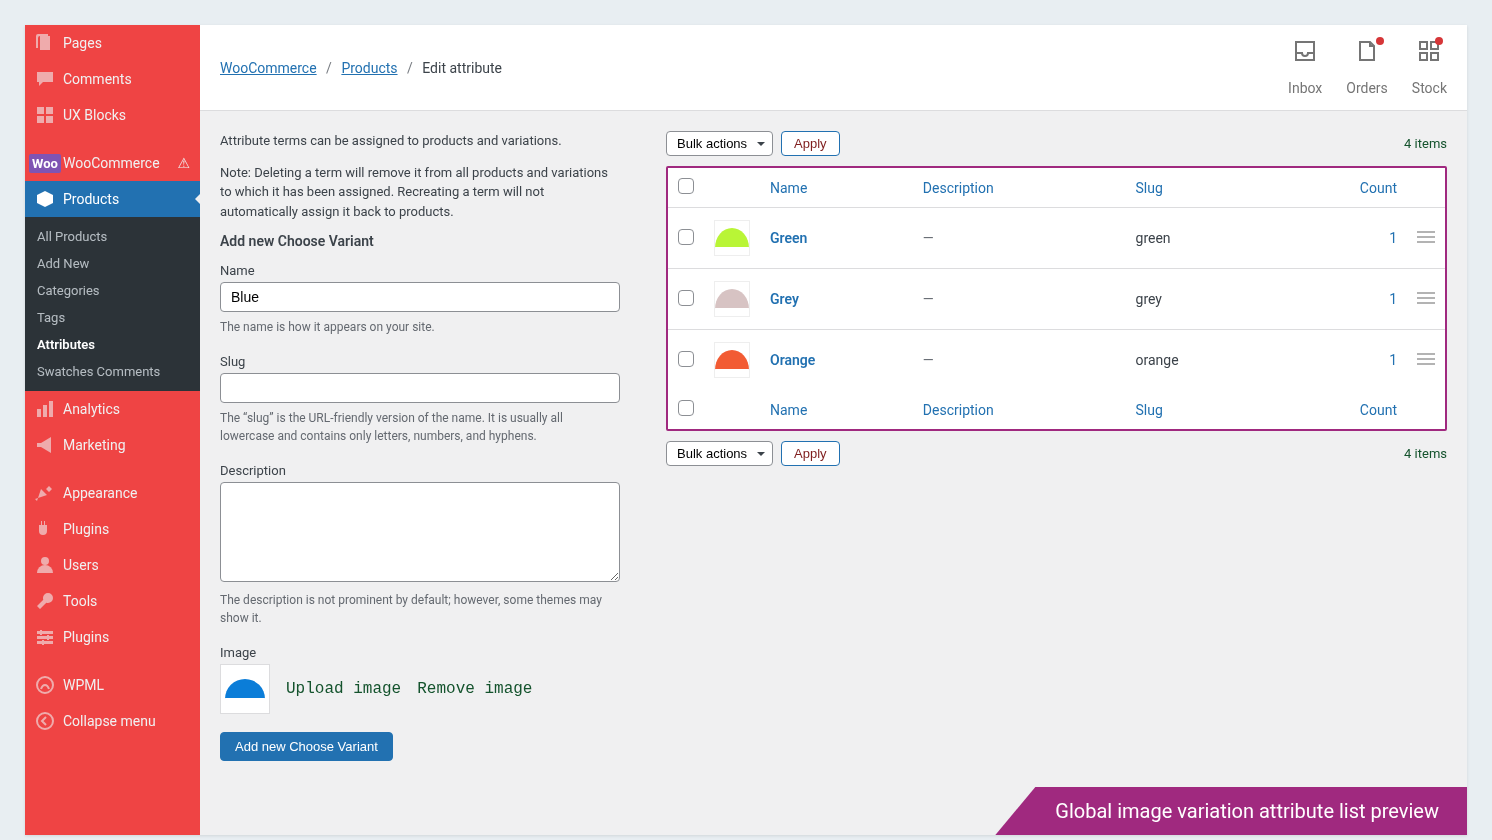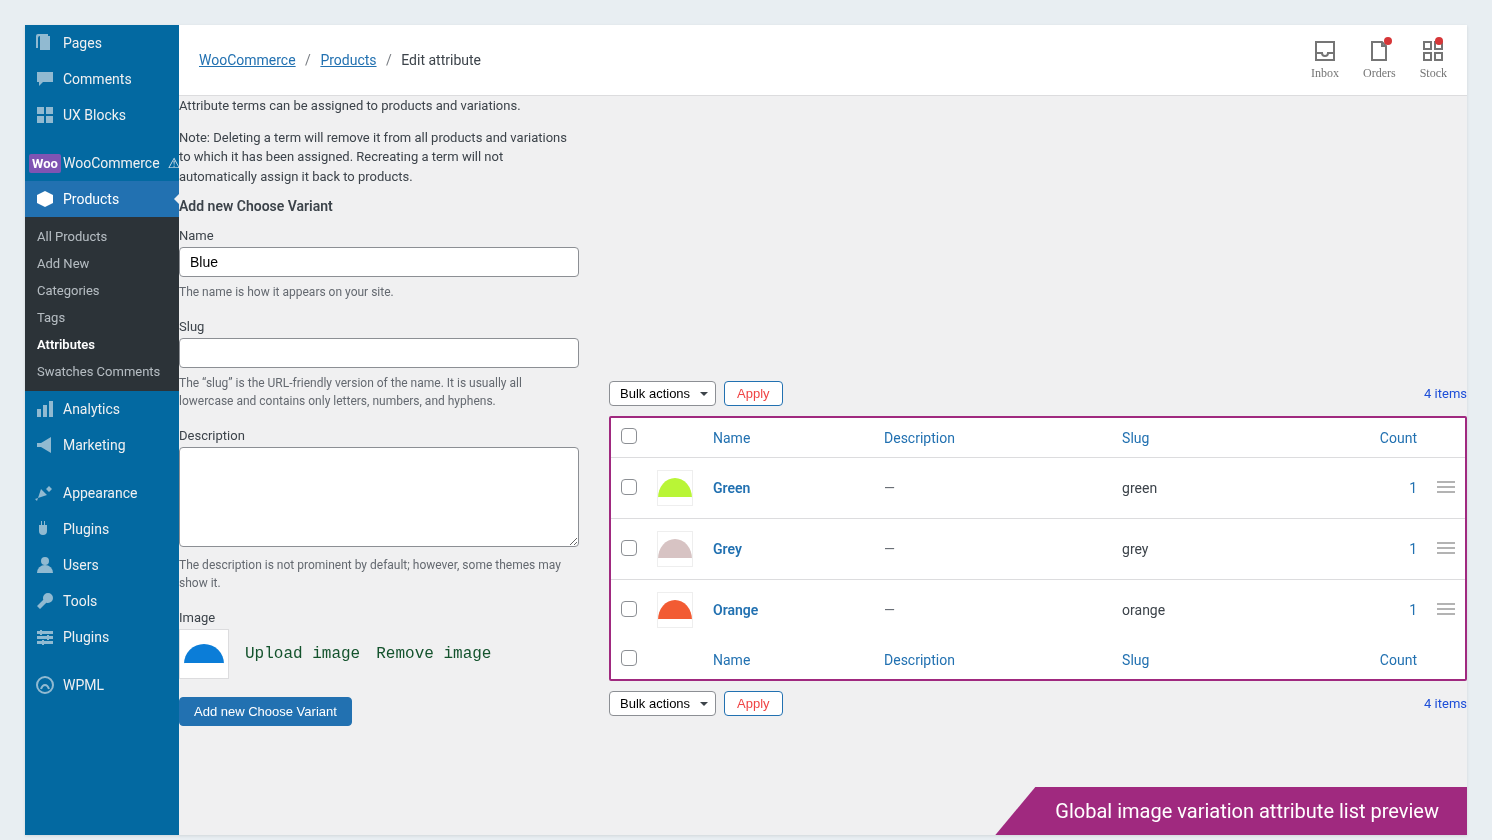--- a/index.html
+++ b/index.html
@@ -1,20 +1,20 @@
 <!DOCTYPE html>
 <html><head>
 <meta charset="utf-8">
 <style>
 * { box-sizing: border-box; margin: 0; padding: 0; }
 body { font-family: -apple-system, BlinkMacSystemFont, "Segoe UI", Roboto, sans-serif; background: #e8eef2; font-size: 13px; color: #3c434a; }
 .app { display: flex; min-height: 810px; margin: 25px; background: #fff; box-shadow: 0 1px 3px rgba(0,0,0,0.1); position: relative; }
 
 
-.sidebar { width: 154px; background: #0369a1; color: #f0f0f1; flex-shrink: 0; }
+.sidebar { width: 175px; background: #ef4444; color: #f0f0f1; flex-shrink: 0; }
 .sidebar-item { display: flex; align-items: center; padding: 8px 10px; cursor: pointer; font-size: 14px; gap: 8px; }
 .sidebar-item.active { background: #2271b1; color: #fff; position: relative; }
 .sidebar-item.active::after { content: ""; position: absolute; right: 0; top: 50%; margin-top: -5px; border: 5px solid transparent; border-right-color: #f0f0f1; }
 .sidebar-icon { width: 20px; height: 20px; display: flex; align-items: center; justify-content: center; }
 .sidebar-icon svg { width: 20px; height: 20px; fill: currentColor; opacity: 0.6; }
 .sidebar-item.active .sidebar-icon svg { opacity: 1; }
 .submenu { background: #2c3338; padding: 6px 0; }
 .submenu-item { padding: 6px 12px 6px 12px; font-size: 13px; color: rgba(240,246,252,0.7); cursor: pointer; }
 .submenu-item.active { color: #fff; font-weight: 600; }
 .sidebar-spacer { height: 12px; }
@@ -26,50 +26,50 @@
 
 .headerbar { background: #fff; border-bottom: 1px solid #dcdcde; display: flex; align-items: center; padding: 14px 20px; }
 .breadcrumb { font-size: 14px; }
 .breadcrumb a { color: #2271b1; text-decoration: underline; }
 .breadcrumb .sep { color: #787c82; margin: 0 6px; }
 .breadcrumb .cur { color: #3c434a; }
 .header-actions { margin-left: auto; display: flex; gap: 24px; }
 .header-action { text-align: center; cursor: pointer; color: #757575; position: relative; }
 .header-action svg { width: 24px; height: 24px; fill: currentColor; }
 .header-action .dot { position: absolute; top: -2px; right: 4px; width: 8px; height: 8px; background: #d63638; border-radius: 50%; }
-.header-action-label { font-size: 12px; margin-top: 0; font-family: Liberation Serif, serif; }
-
-
-.content { display: flex; gap: 30px; align-items: flex-end; }
+.header-action-label { font-size: 14px; margin-top: 14px; }
+
+
+.content { display: flex; padding: 20px; gap: 46px; }
 .left-col { width: 400px; flex-shrink: 0; }
 .right-col { flex: 1; }
 
 .intro-text { font-size: 13px; color: #3c434a; margin-bottom: 12px; line-height: 1.5; }
 .section-heading { font-size: 14px; font-weight: 600; margin-bottom: 14px; }
 
 .form-row { margin-bottom: 18px; }
 .form-label { display: block; font-size: 13px; margin-bottom: 4px; }
 .form-input, .form-textarea { width: 100%; border: 1px solid #8c8f94; border-radius: 4px; padding: 6px 10px; font-size: 14px; background: #fff; }
 .form-textarea { height: 100px; resize: vertical; }
 .form-help { font-size: 12px; color: #646970; margin-top: 6px; line-height: 1.5; }
 
 .image-row { display: flex; align-items: center; gap: 16px; }
 .image-thumb { width: 50px; height: 50px; border: 1px solid #dcdcde; display: flex; align-items: center; justify-content: center; background: #fff; }
 .shoe-thumb { width: 40px; height: 20px; border-radius: 50% 50% 8% 8% / 100% 100% 0 0; position: relative; }
 .shoe-thumb::after { content: ""; position: absolute; bottom: -3px; left: 0; right: 0; height: 4px; background: #fff; border-radius: 0 0 4px 4px; }
 .link-btn { color: #14532d; cursor: pointer; font-size: 16px; font-family: Liberation Mono, monospace; }
 
 .btn-primary { background: #2271b1; color: #fff; border: 1px solid #2271b1; border-radius: 4px; padding: 6px 14px; font-size: 13px; cursor: pointer; }
-.btn-secondary { background: #fff; color: #ef4444; border: 1px solid #2271b1; border-radius: 4px; padding: 4px 12px; font-size: 13px; cursor: pointer; }
+.btn-secondary { background: #fff; color: #7f1d1d; border: 1px solid #2271b1; border-radius: 4px; padding: 4px 12px; font-size: 13px; cursor: pointer; }
 .select { background: #fff; border: 1px solid #8c8f94; border-radius: 4px; padding: 4px 24px 4px 10px; font-size: 13px; cursor: pointer; appearance: none; position: relative; }
 .select-wrap { position: relative; display: inline-block; border-radius: 10px; }
 .select-wrap::after { content: ""; position: absolute; right: 8px; top: 50%; margin-top: -2px; border: 4px solid transparent; border-top-color: #3c434a; pointer-events: none; }
 
 .tablenav { display: flex; align-items: center; gap: 8px; margin-bottom: 10px; }
-.items-count { margin-left: auto; font-size: 13px; color: #1d4ed8; }
+.items-count { margin-left: auto; font-size: 13px; color: #14532d; }
 
 
 .table-wrap { border: 2px solid #a0297f; border-radius: 2px; background: #fff; }
 table { width: 100%; border-collapse: collapse; }
 thead th, tfoot th { text-align: left; padding: 10px 10px; font-weight: 400; font-size: 14px; color: #2271b1; cursor: pointer; }
 th.checkbox-col, td.checkbox-col { width: 34px; text-align: center; }
 th.thumb-col, td.thumb-col { width: 52px; }
 th.burger-col, td.burger-col { width: 34px; text-align: center; }
 tbody tr { border-top: 1px solid #dcdcde; }
 tbody td { padding: 12px 10px; vertical-align: middle; font-size: 14px; }
@@ -209,20 +209,29 @@
     </div>
     <div class="sidebar-spacer"></div>
     <div class="sidebar-item">
       <span class="sidebar-icon">
           <svg viewBox="0 0 20 20">
             <circle cx="10" cy="10" r="8" fill="none" stroke="currentColor" stroke-width="2"></circle>
             <path d="M6 14c1-3 3-4 4-4s3 1 4 4" fill="none" stroke="currentColor" stroke-width="2"></path>
           </svg>
         </span>
       <span>WPML</span>
+    </div>
+    <div class="sidebar-item">
+      <span class="sidebar-icon">
+          <svg viewBox="0 0 20 20">
+            <circle cx="10" cy="10" r="8" fill="none" stroke="currentColor" stroke-width="2"></circle>
+            <path d="M11 6l-4 4 4 4" fill="none" stroke="currentColor" stroke-width="2"></path>
+          </svg>
+        </span>
+      <span>Collapse menu</span>
     </div>
   </div>
 
   <div class="main">
 
     <div class="headerbar">
       <div class="breadcrumb">
         <a>WooCommerce</a>
         <span class="sep">/</span>
         <a>Products</a>

